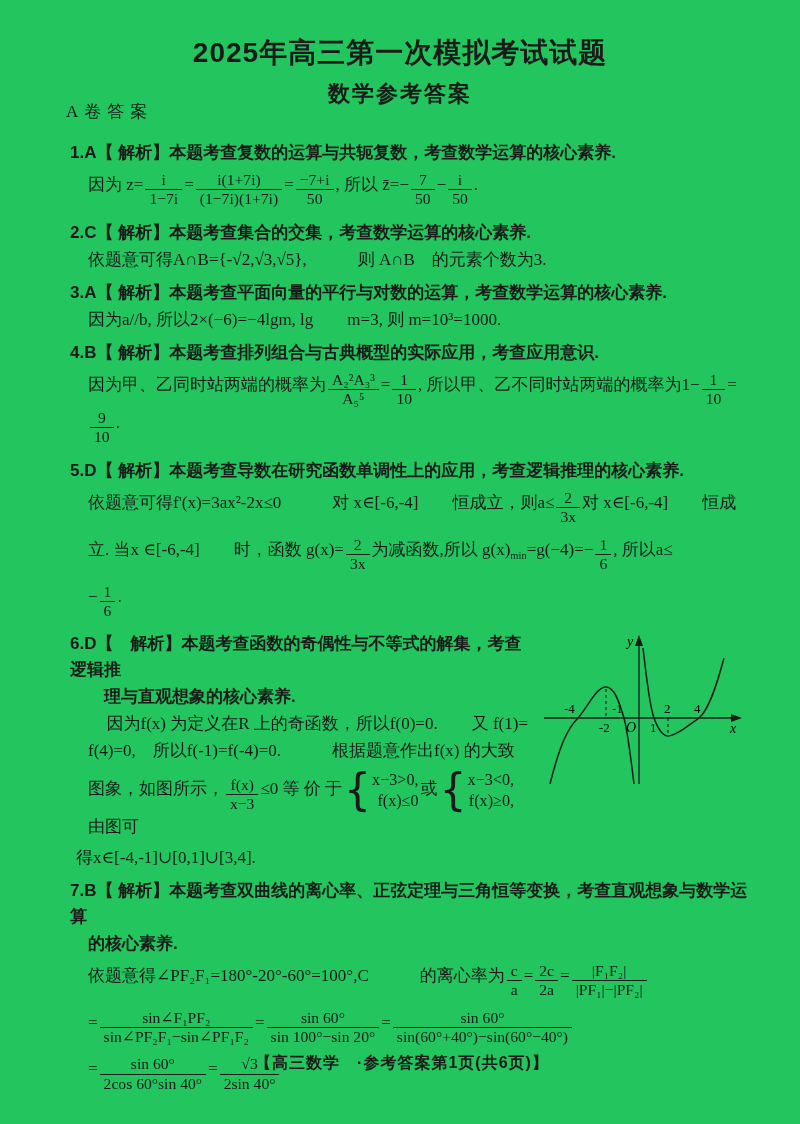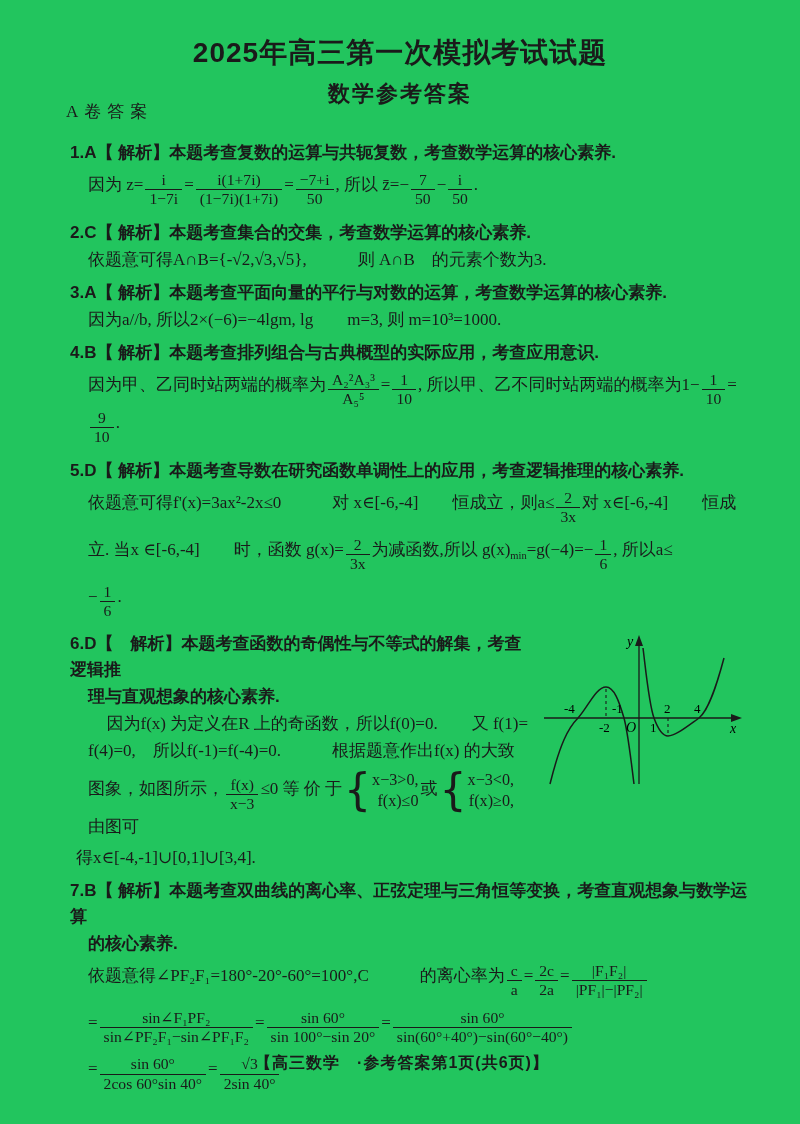--- a/index.html
+++ b/index.html
@@ -124,21 +124,21 @@
           <text x="24" y="81" class="glab">-4</text>
           <text x="59" y="100" class="glab">-2</text>
           <text x="72" y="81" class="glab">-1</text>
           <text x="110" y="100" class="glab">1</text>
           <text x="124" y="81" class="glab">2</text>
           <text x="154" y="81" class="glab">4</text>
         </svg>
       </figure>
       <div class="lines">
           <div class="line lead"><span class="txt">6.D【　解析】本题考查函数的奇偶性与不等式的解集，考查逻辑推</span></div>
-          <div class="line lead" style="margin-left: 18px;"><span class="txt">理与直观想象的核心素养.</span></div>
+          <div class="line lead" style="margin-left: 34px;"><span class="txt">理与直观想象的核心素养.</span></div>
           <div class="line body" style="margin-left: 18px; text-align: right;"><span class="txt">因为f(x) 为定义在R 上的奇函数，所以f(0)=0.　　又 f(1)=</span></div>
           <div class="line body" style="margin-left: 18px;"><span class="txt">f(4)=0,　所以f(-1)=f(-4)=0.　　　根据题意作出f(x) 的大致</span></div>
           <div class="line body fm" style="margin-left: 18px;"><span class="txt">图象，如图所示，</span><span class="frac"><span class="n">f(x)</span><span class="d">x−3</span></span><span class="txt">≤0 等 价 于</span><span class="cases">
               <span class="br">{</span>
               <span class="rows">
                 <span>x−3&gt;0,</span>
                 <span>f(x)≤0</span>
               </span>
             </span><span class="txt">或</span><span class="cases">
               <span class="br">{</span>

